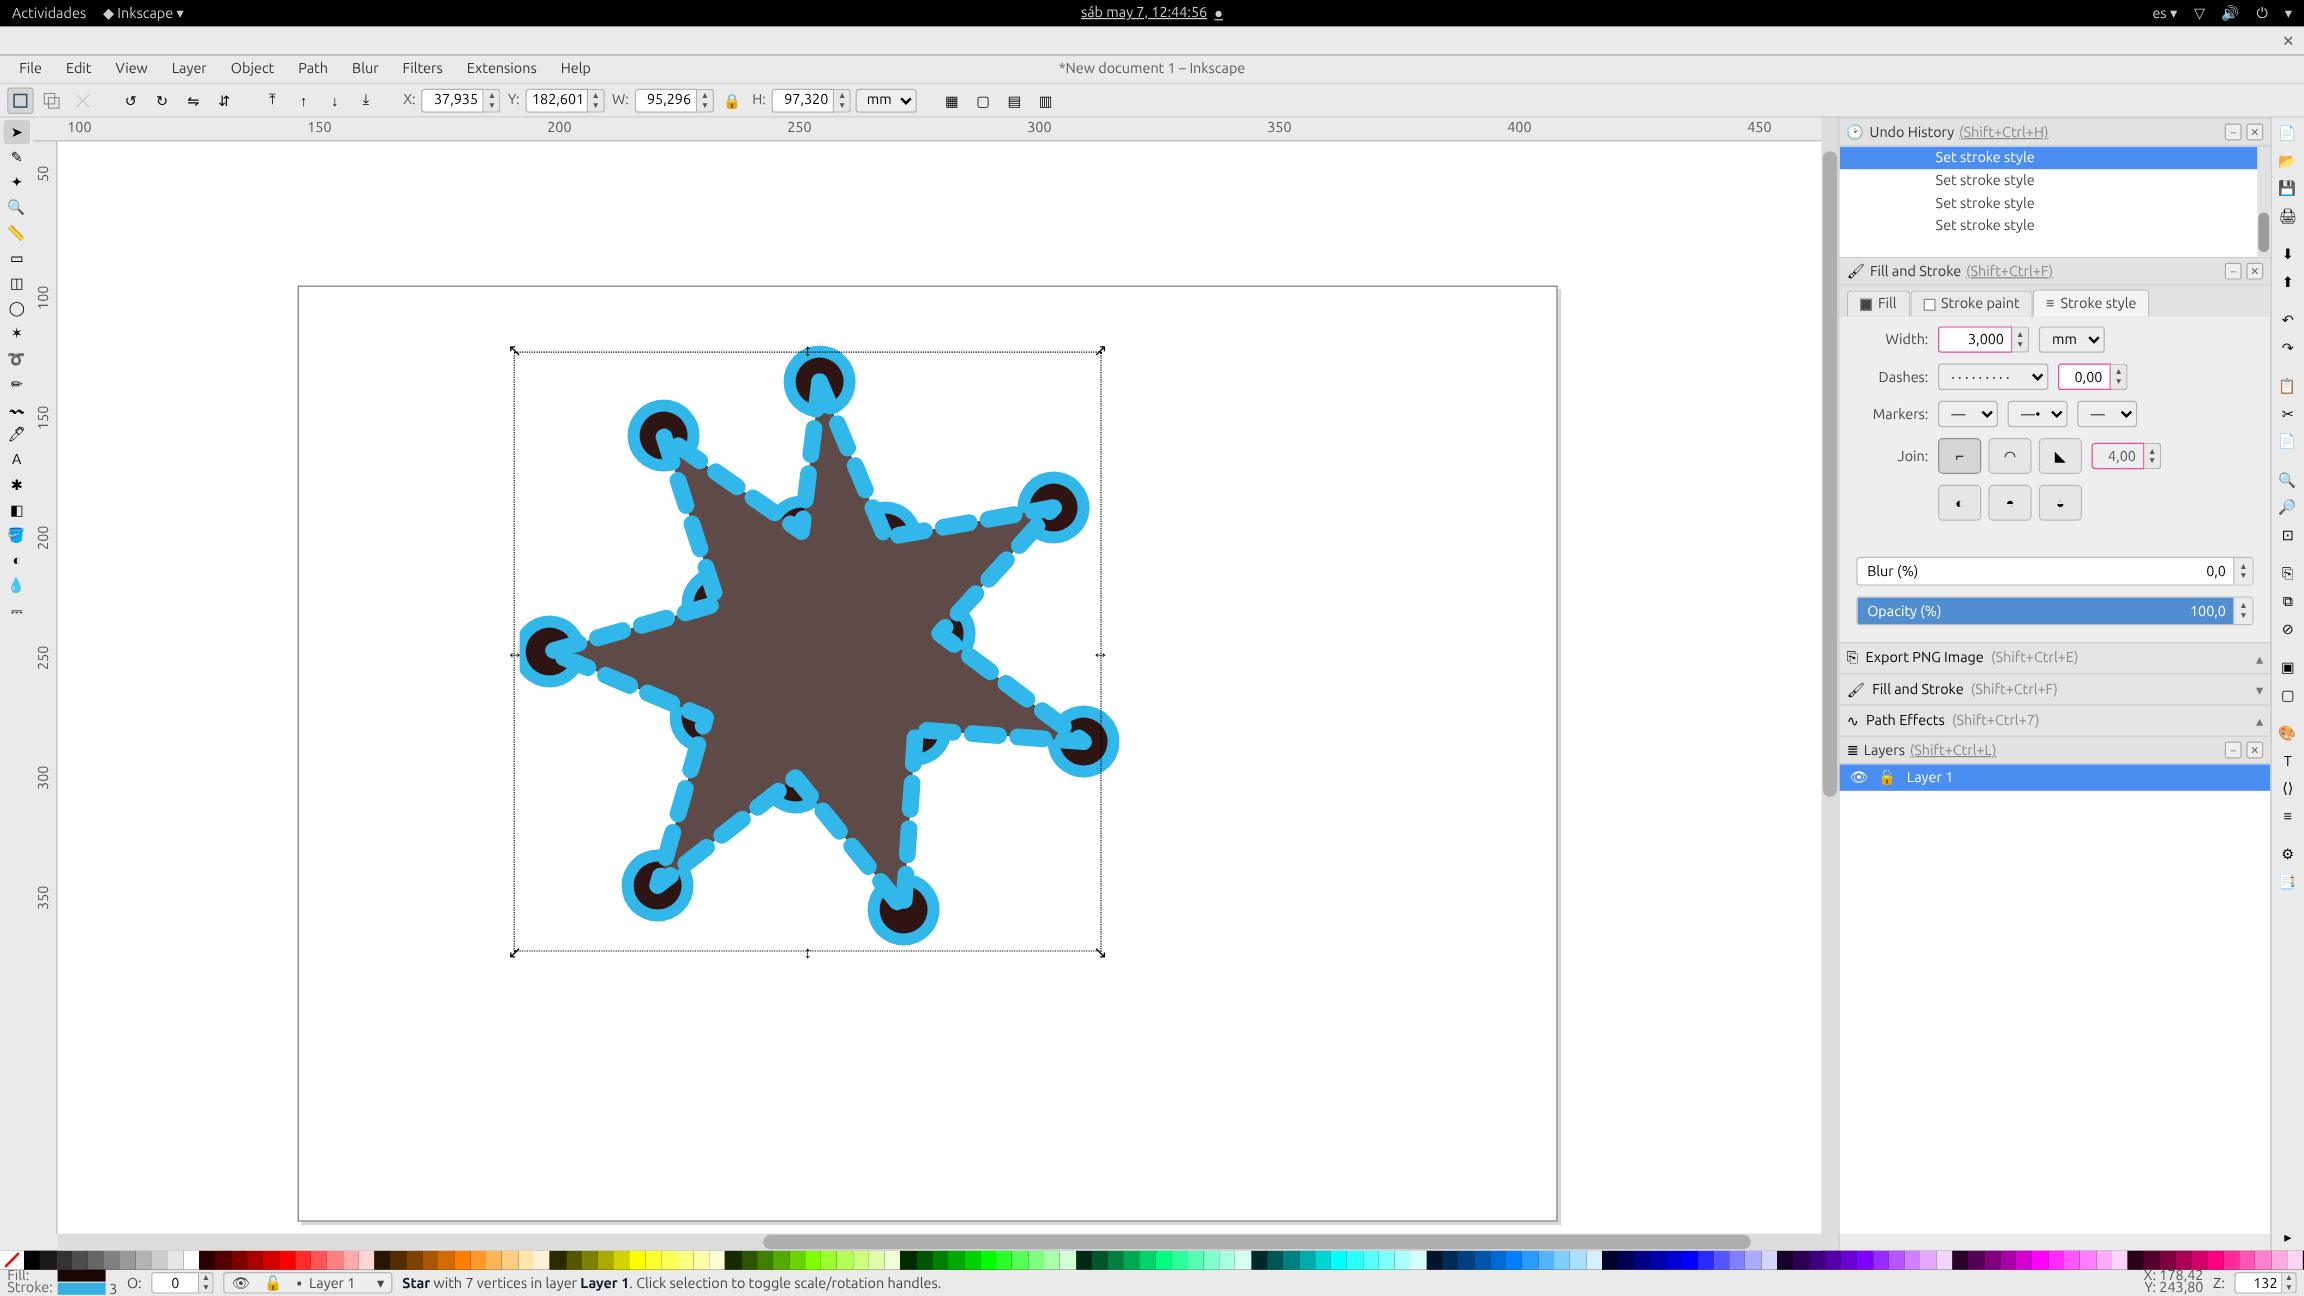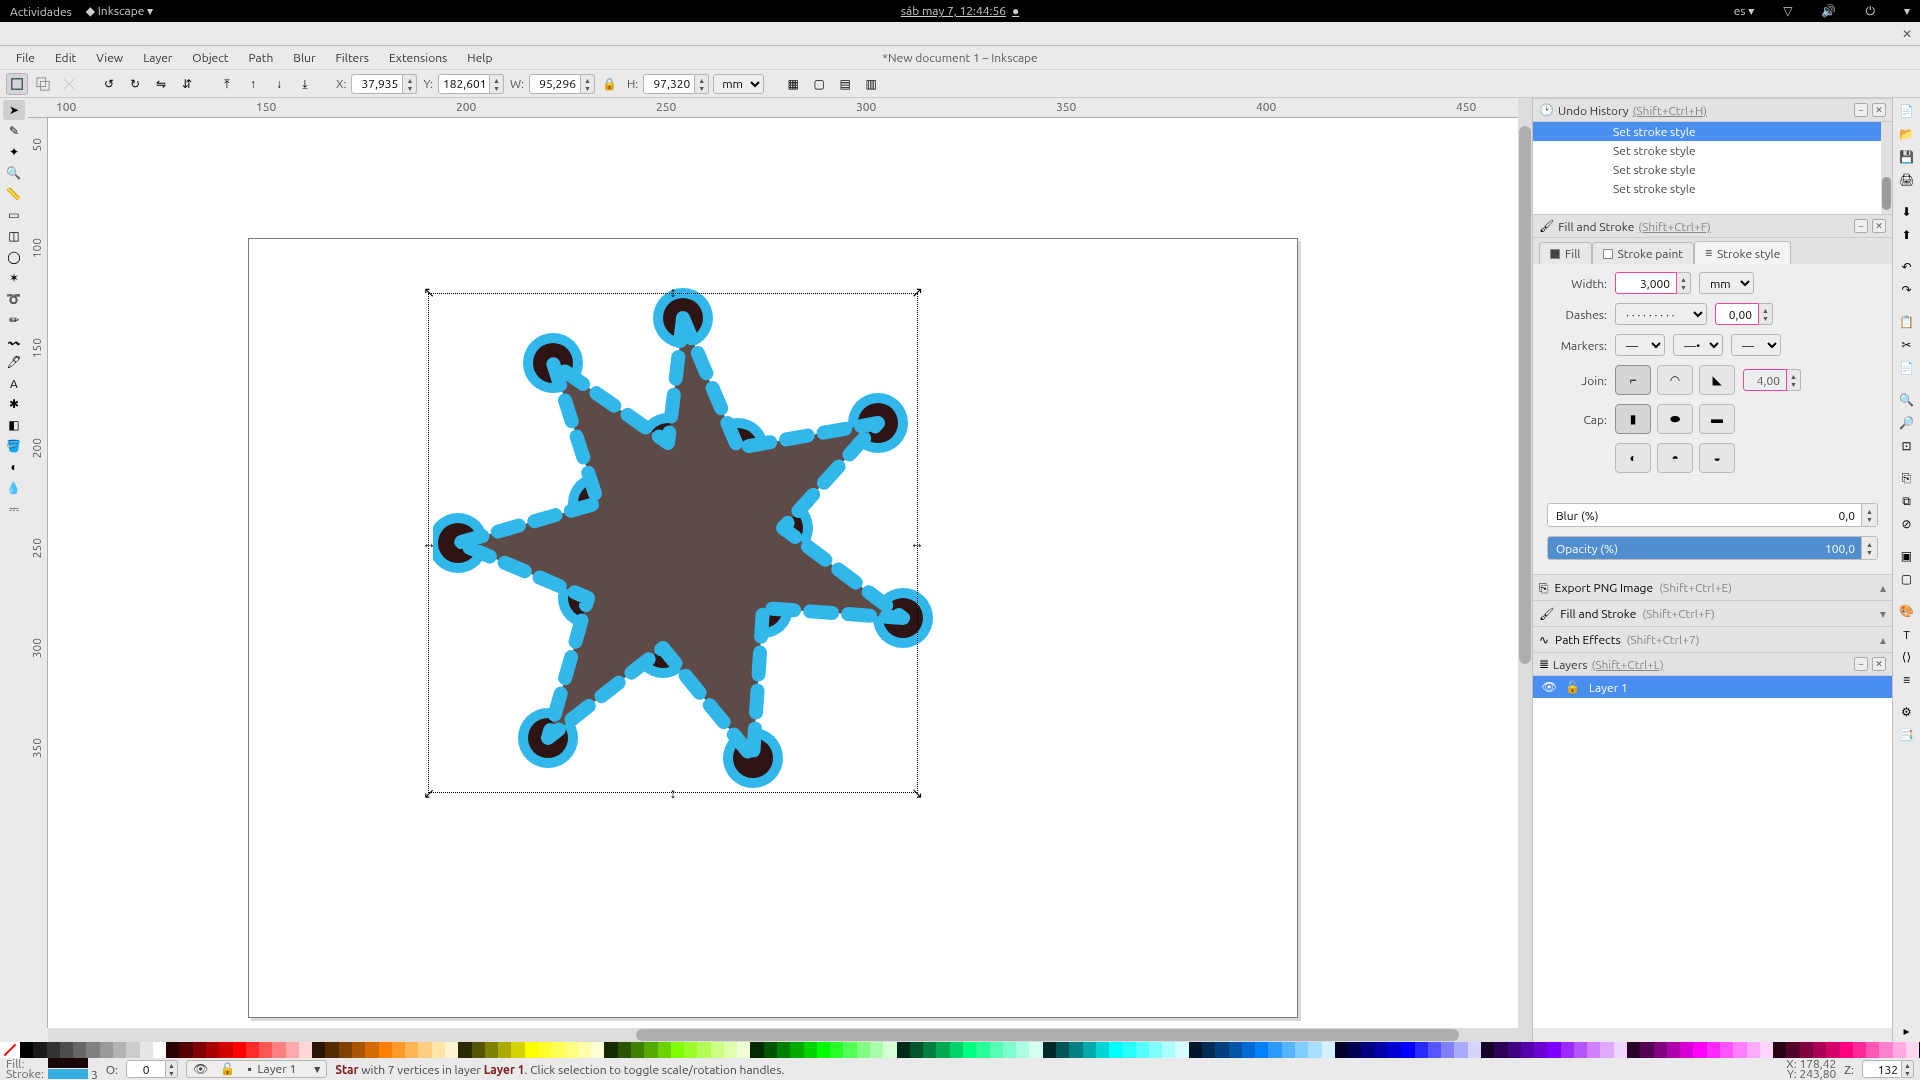--- a/index.html
+++ b/index.html
@@ -2,21 +2,21 @@
 <html><head>
 <meta charset="utf-8">
 <style>
 * { margin:0; padding:0; box-sizing:border-box; font-family: "Segoe UI", "Ubuntu", sans-serif; font-size:12px; user-select:none; }
 html,body { width:1920px; height:1080px; overflow:hidden; background:#000; }
 
 
 .gnome-bar { height:22px; background:#000; color:#ccc; display:flex; align-items:center; padding:0 10px; }
 .gnome-bar .left { display:flex; gap:14px; align-items:center; }
 .gnome-bar .center{ position:absolute; left:50%; transform:translateX(-50%); display:flex; align-items:flex-start; gap:6px;text-decoration:underline; }
-.gnome-bar .right { margin-left:auto; display:flex; gap:29px; align-items:flex-end; }
+.gnome-bar .right { margin-left:auto; display:flex; gap:14px; align-items:flex-end; }
 .gnome-bar svg, .gnome-bar .glyph { fill:#ccc; color:#ccc; }
 
 
 .titlebar { height:24px; background:#eaeaea; border-bottom:1px solid #bdbdbd; display:flex; align-items:center; color:#5a5a5a; position:relative; }
 .titlebar .title { position:absolute; left:50%; transform:translateX(-50%);margin-top:48px; }
 .titlebar .close { position:absolute; right:8px; cursor:default; }
 
 
 .menubar { height:24px; background:#eaeaea; display:flex; align-items:center; padding:0 8px; gap:4px; border-bottom:1px solid #d4d4d4;}
 .menubar span { padding:2px 8px; color:#333; }
@@ -115,21 +115,21 @@
 .statusbar { height:22px; background:#eaeaea; display:flex; align-items:center; padding:0 6px; gap:8px; font-size:11px; color:#444;}
 .statusbar .fs-label { width:34px; color:#666; font-size:10px; line-height:10px;}
 .statusbar .fill-sw { width:40px; height:10px; background:#1a0606;}
 .statusbar .stroke-sw { width:40px; height:10px; background:#36aee1;}
 .statusbar .spin3 { display:flex;}
 .statusbar .spin3 input{ width:40px; height:18px; border:1px solid #b5b5b5; border-radius:3px 0 0 3px; text-align:center;}
 .statusbar .spin3 .ar{ width:12px; height:18px; border:1px solid #b5b5b5; border-left:none;border-radius:0 3px 3px 0;background:#e8e8e8;font-size:7px;line-height:8px;color:#555;display:flex;flex-direction:column;justify-content:center;align-items:center}
 .statusbar .layer-sel { display:flex; align-items:center; height:18px; border:1px solid #b5b5b5; border-radius:3px; background:#eee;}
 .statusbar .layer-sel span{ padding:0 6px;}
 .statusbar .msg { flex:1; }
-.statusbar .msg b { font-weight:bold; color:#7f1d1d;}
+.statusbar .msg b { font-weight:bold; color:#0f172a;}
 .statusbar .coords { width:80px; text-align:right; font-size:10px; line-height:10px; color:#555;}
 .statusbar .zoom { display:flex;}
 .statusbar .zoom input{ width:40px; height:18px; border:1px solid #b5b5b5; border-radius:3px 0 0 3px; text-align:right; padding-right:3px;}
 .statusbar .zoom .ar{ width:12px;height:18px;border:1px solid #b5b5b5;border-left:none;border-radius:0 3px 3px 0;background:#e8e8e8;font-size:7px;line-height:8px;color:#555;display:flex;flex-direction:column;justify-content:center;align-items:center}
 
 
 .ic{ width:14px; height:14px; }
 </style>
 </head>
 <body>
@@ -444,28 +444,20 @@
         <label>Join:</label>
         <div class="btnrow">
           <div class="sq sel">⌐</div>
           <div class="sq">◠</div>
           <div class="sq">◣</div>
         </div>
         <div class="spin2">
             <input style="width: 44px;" disabled="" value="4,00">
             <div class="arr">▲<br>▼</div>
           </div>
-      </div>
-      <div class="form-row">
-        <label>Cap:</label>
-        <div class="btnrow">
-          <div class="sq sel">▮</div>
-          <div class="sq">⬬</div>
-          <div class="sq">▬</div>
-        </div>
       </div>
       <div class="form-row">
         <label></label>
         <div class="btnrow">
           <div class="sq">◐</div>
           <div class="sq">◓</div>
           <div class="sq">◒</div>
         </div>
       </div>
       <div style="height:12px"></div>

